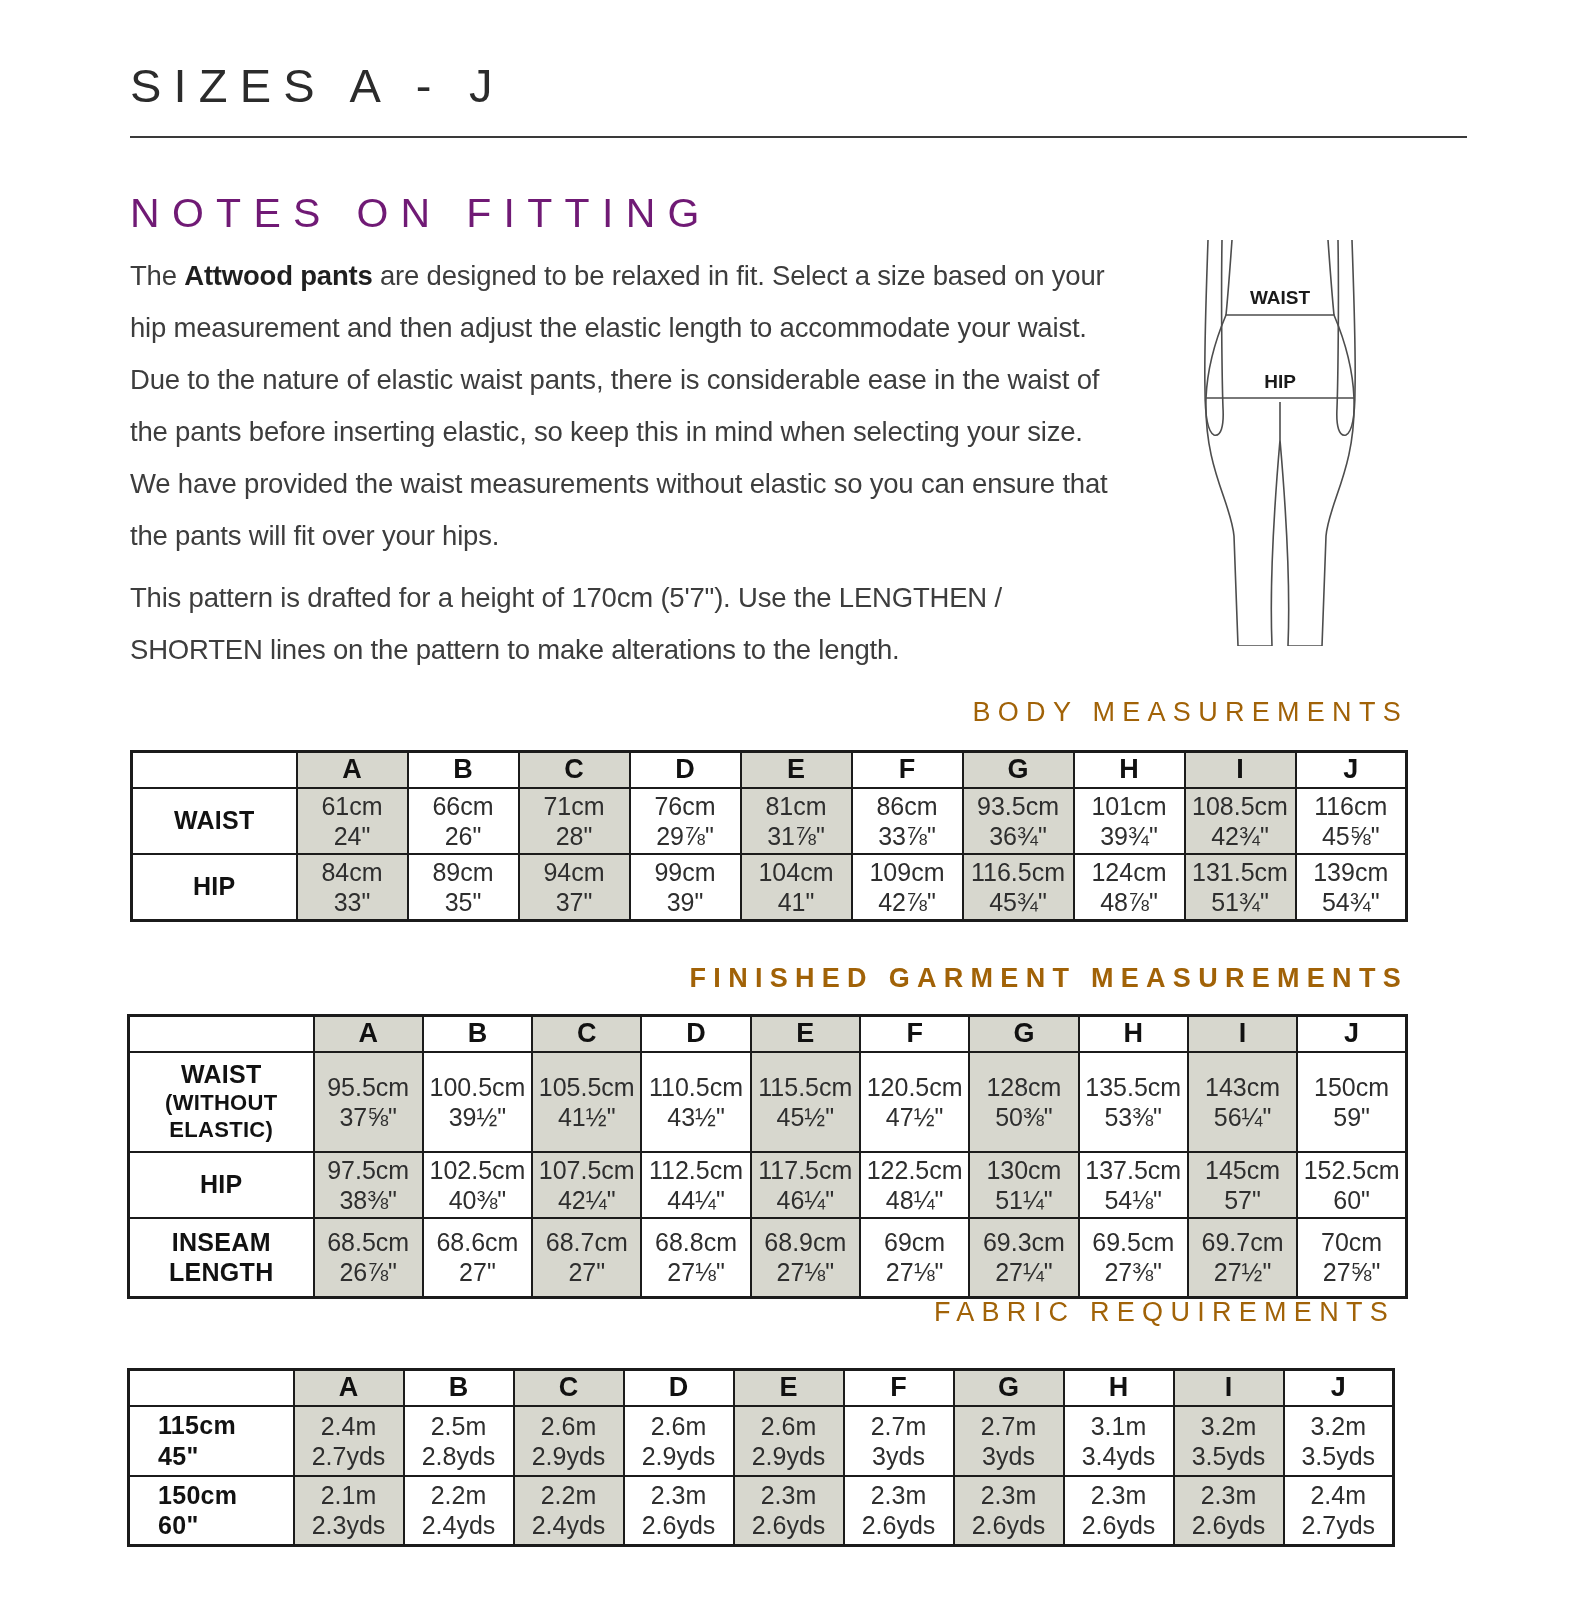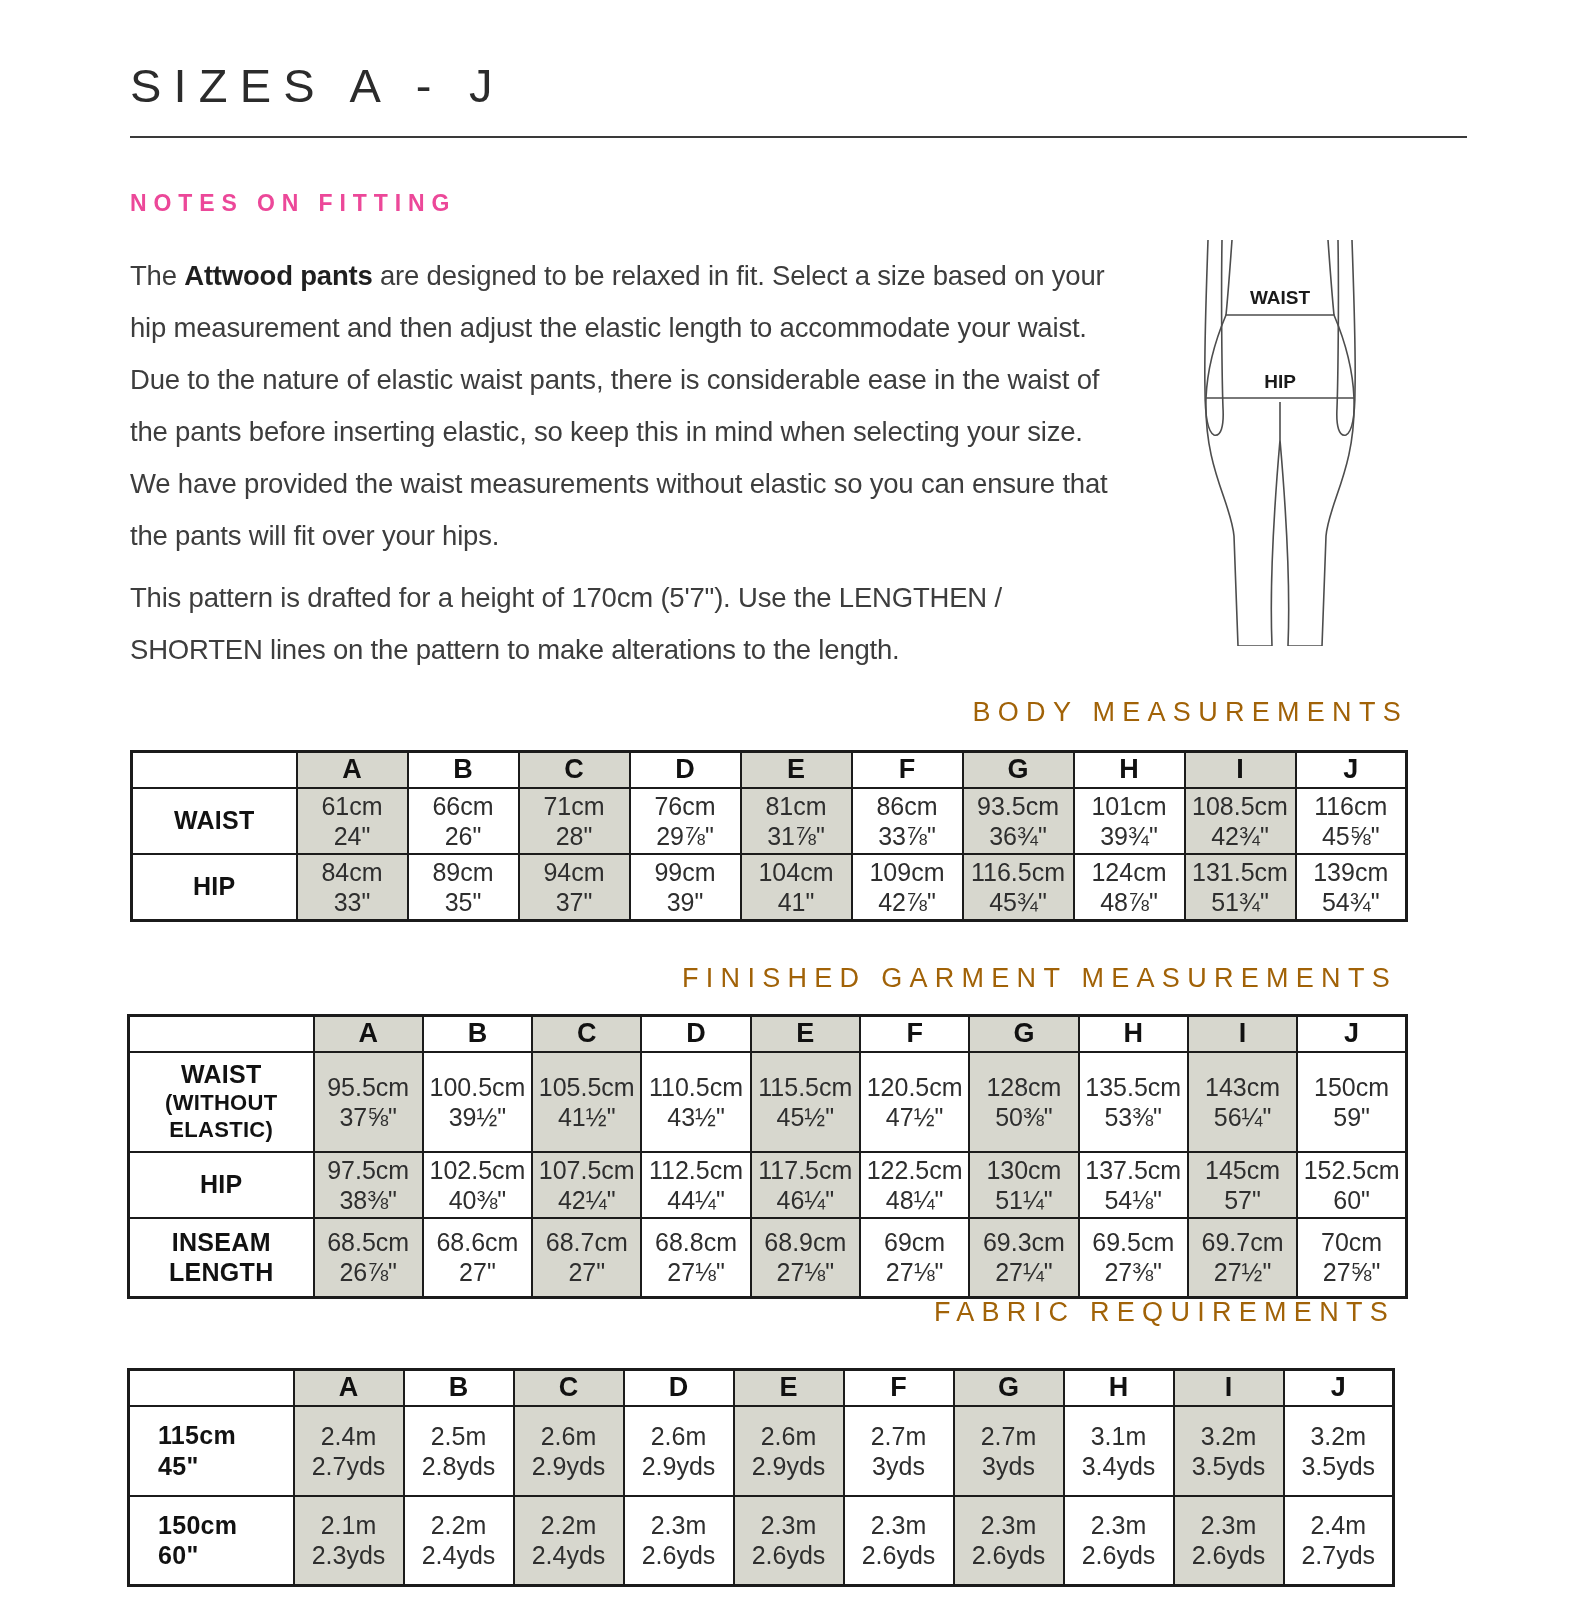--- a/index.html
+++ b/index.html
@@ -18,21 +18,21 @@
     position: absolute; left: 130px; top: 58px;
     font-size: 47px; font-weight: 400; color: #2b2b2b;
     letter-spacing: 0.26em; white-space: nowrap;
   }
   .title-rule {
     position: absolute; left: 130px; top: 136px;
     width: 1337px; border-top: 2px solid #3a3a3a;
   }
   .section-heading {
     position: absolute; left: 130px; top: 190px;
-    font-size: 23px; font-weight: 700; color: #ec4899;
+    font-size: 41px; font-weight: 400; color: #701a75;
     letter-spacing: 0.30em; white-space: nowrap;
   }
 
   
   .notes { position: absolute; left: 130px; top: 250px; width: 985px; }
   .notes p {
     font-size: 27.5px; color: #3d3d3d; line-height: 52px;
     letter-spacing: -0.2px;
   }
   .notes p + p { margin-top: 10px; }
@@ -45,21 +45,21 @@
   .fig-fill { stroke: #4d4d4d; stroke-width: 1.6; fill: #ffffff; }
   .fig-label { font-family: "Liberation Sans", sans-serif; font-size: 19px; font-weight: 700; fill: #1a1a1a; text-anchor: middle; }
 
   
   .table-title {
     position: absolute;
     font-size: 27px; font-weight: 400; color: #a16207;
     letter-spacing: 0.27em; text-align: right; white-space: nowrap;
   }
   .title-body     { left: 130px; width: 1278px; top: 697px; }
-  .title-finished { left: 116px; width: 1281px; top: 963px; }
+  .title-finished { left: 127px; width: 1281px; top: 963px; font-weight: bold; }
   .title-fabric   { left: 127px; width: 1268px; top: 1297px; }
 
   table.meas {
     position: absolute;
     border-collapse: collapse;
     table-layout: fixed;
     background: #fff;
     border: 3px solid #1b1b1b;
   }
   table[data-table="0"] { left: 130px; top: 750px;  width: 1278px; }
@@ -79,21 +79,21 @@
     font-size: 27px; font-weight: 700; color: #111;
     line-height: 1;
   }
   .shaded { background: #d7d7ce; }
 
   
   table[data-table="0"] tr.data-row { height: 66px; }
   table[data-table="1"] tr.data-row:nth-of-type(2) { height: 100px; }
   table[data-table="1"] tr.data-row:nth-of-type(3) { height: 66px; }
   table[data-table="1"] tr.data-row:nth-of-type(4) { height: 80px; }
-  table[data-table="2"] tr.data-row { height: 90px; border-radius: 27px; }
+  table[data-table="2"] tr.data-row { height: 70px; border-radius: 27px; }
 
   th.row-label {
     font-size: 25px; font-weight: 700; color: #121212;
     letter-spacing: 0.3px; line-height: 1.22;
   }
   th.row-label.left { text-align: left; padding-left: 28px; }
   th.row-label .label-small { font-size: 22px; }
 
   td.meas-cell { font-size: 25px; color: #2e2e2e; }
   td.meas-cell .cell-line { line-height: 30px; }

